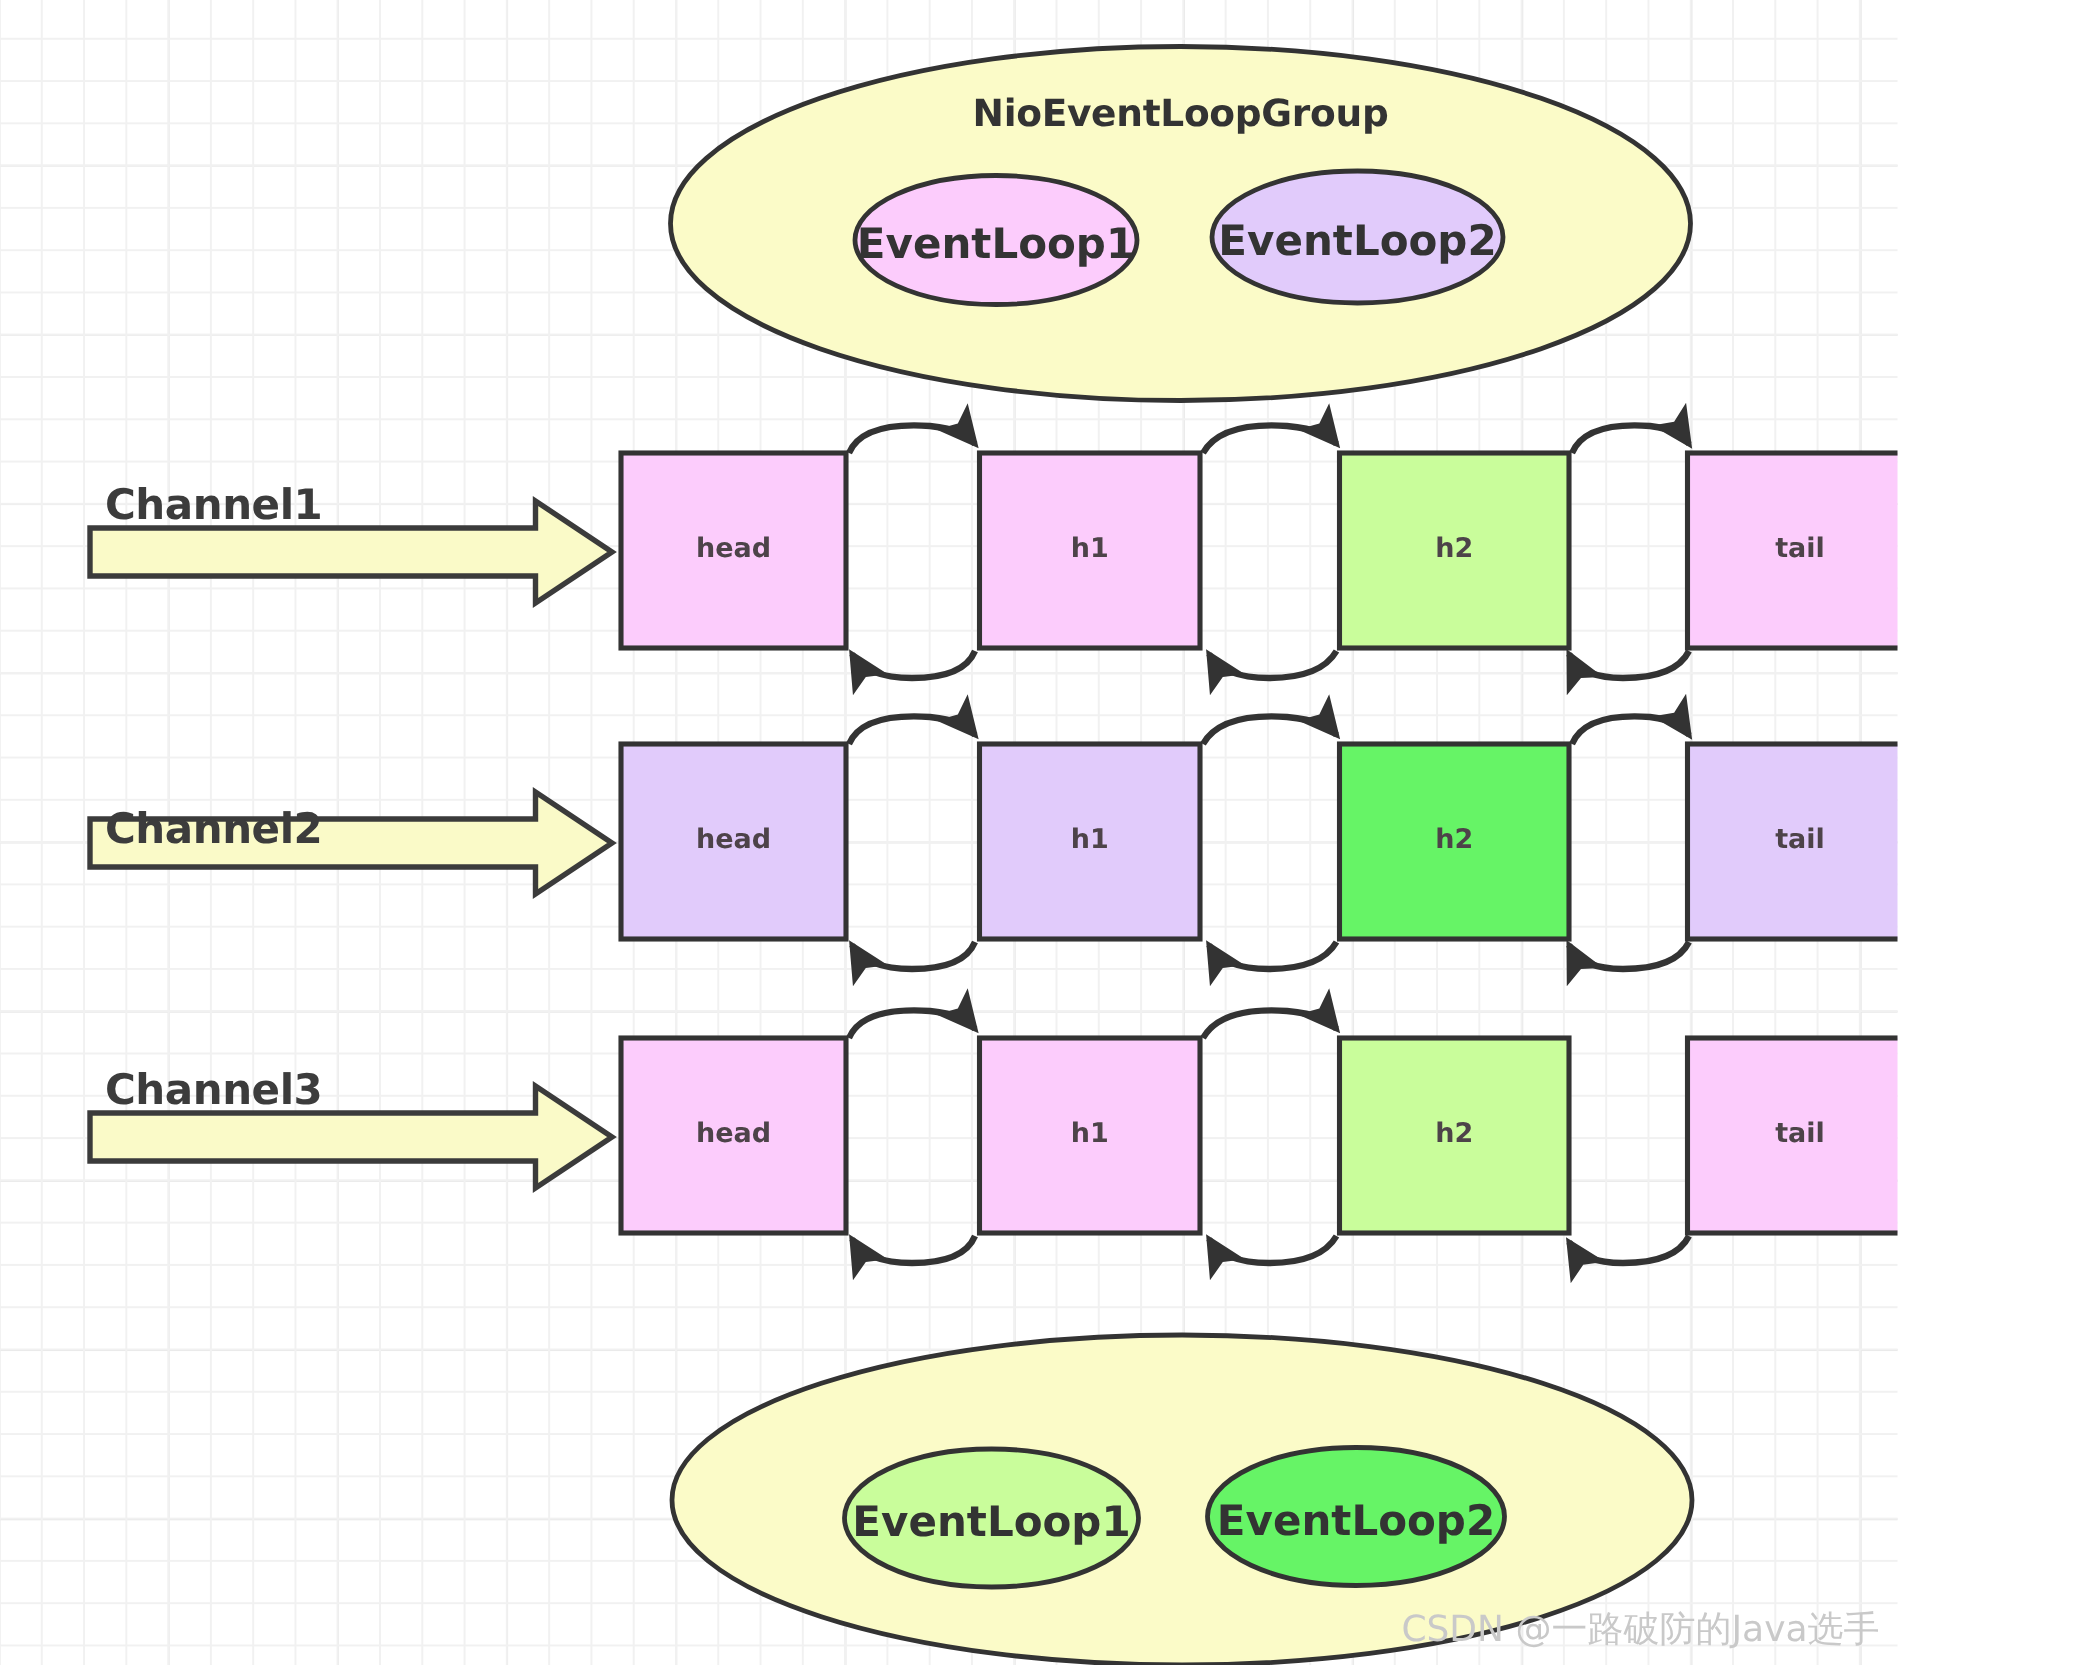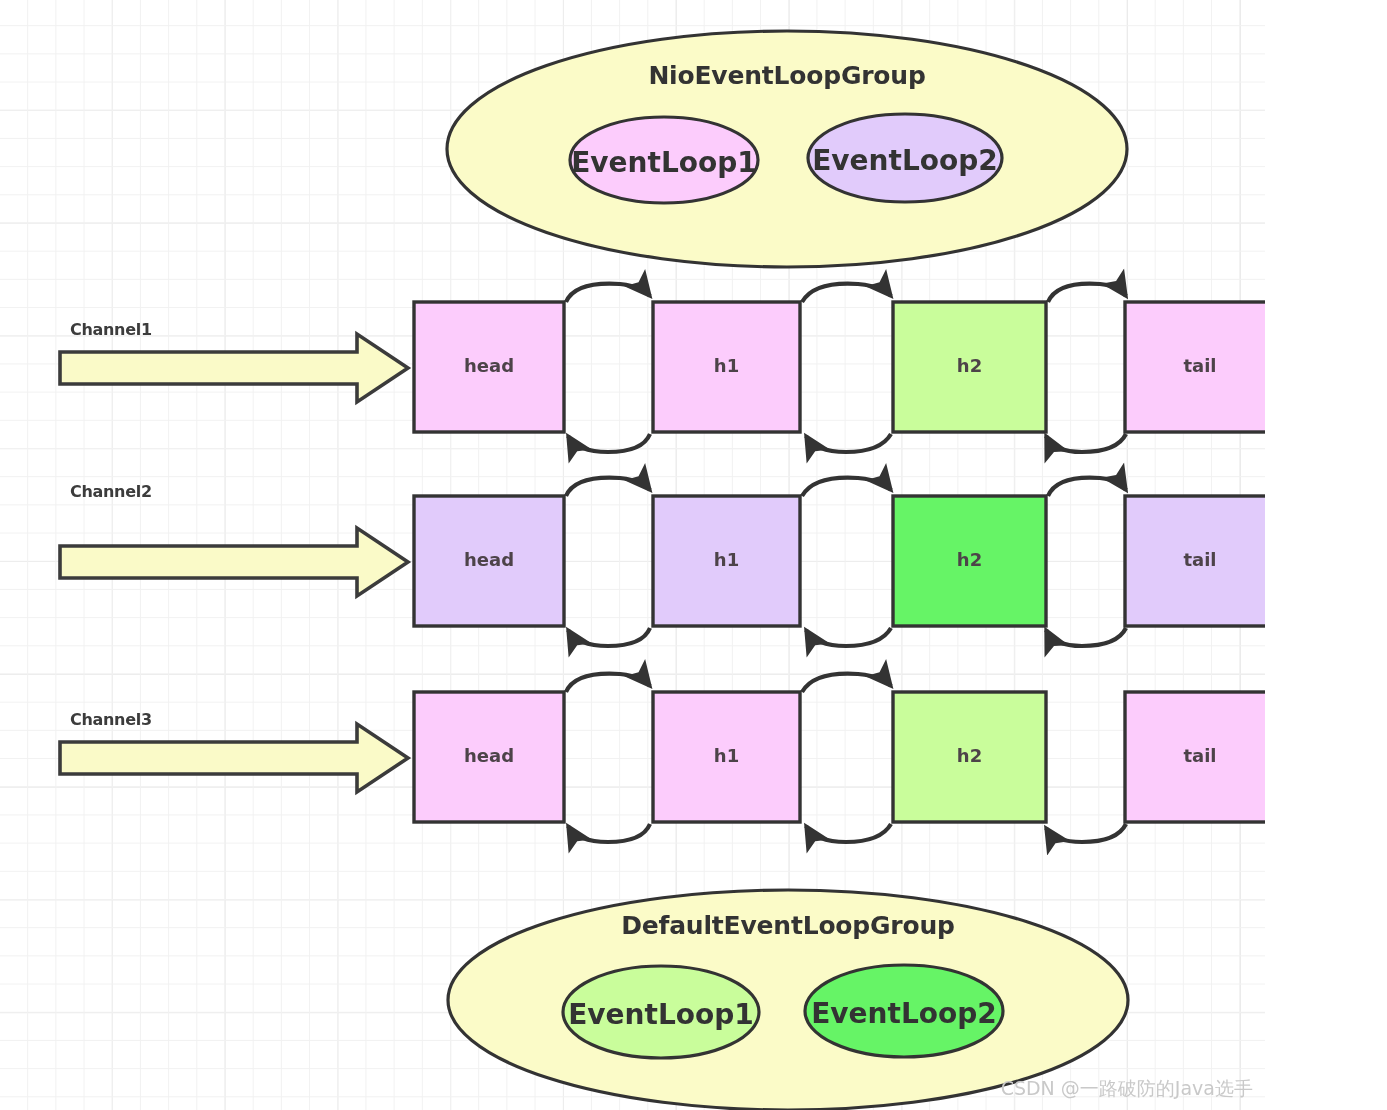--- a/index.html
+++ b/index.html
@@ -49,31 +49,31 @@
   .node-label {
     position: absolute;
     text-align: center;
     font-size: 18px;
     font-weight: 700;
     color: #4d4349;
     white-space: nowrap;
   }
   .chan-label {
     position: absolute;
-    font-size: 16px;
+    font-size: 28px;
     font-weight: 700;
     color: #3c3c3c;
     white-space: nowrap;
     letter-spacing: -0.3px;
   }
   .watermark {
     position: absolute;
     right: 12px;
     bottom: 8px;
-    font-size: 19px;
+    font-size: 24px;
     color: #c9c9c9;
     white-space: nowrap;
     font-family: "DejaVu Sans", "Liberation Sans", sans-serif;
   }
 </style>
 </head>
 <body>
 
 <div id="canvas">
 
@@ -134,37 +134,36 @@
     <path d="M 802 692 C 810 678 828 672 858 674 C 878 676 886 680 891 686" fill="none" stroke="#333333" stroke-width="4.2" marker-end="url(#ah)"></path>
     <path d="M 891 824 C 884 836 870 842 846 842 C 824 842 812 836 806 826" fill="none" stroke="#333333" stroke-width="4.2" marker-end="url(#ah)"></path>
     <path d="M 1126 824 C 1120 836 1106 842 1082 842 C 1062 842 1051 836 1046 828" fill="none" stroke="#333333" stroke-width="4.2" marker-end="url(#ah)"></path>
   </svg>
 
   <div class="grp-title" style="left:587px; top:61px; width:400px;">NioEventLoopGroup</div>
   <div class="loop-label" style="left:564px; top:146px; width:200px;">EventLoop1</div>
   <div class="loop-label" style="left:805px; top:144px; width:200px;">EventLoop2</div>
 
   <div class="chan-label" style="left:70px; top:320px;">Channel1</div>
-  <div class="chan-label" style="left:70px; top:482px;">Channel2</div>
+  <div class="chan-label" style="left:70px; top:536px;">Channel2</div>
   <div class="chan-label" style="left:70px; top:710px;">Channel3</div>
 
   <div class="node-label" style="left:414px; top:355px; width:150px;">head</div>
   <div class="node-label" style="left:653px; top:355px; width:147px;">h1</div>
   <div class="node-label" style="left:893px; top:355px; width:153px;">h2</div>
   <div class="node-label" style="left:1125px; top:355px; width:150px;">tail</div>
 
   <div class="node-label" style="left:414px; top:549px; width:150px;">head</div>
   <div class="node-label" style="left:653px; top:549px; width:147px;">h1</div>
   <div class="node-label" style="left:893px; top:549px; width:153px;">h2</div>
   <div class="node-label" style="left:1125px; top:549px; width:150px;">tail</div>
 
   <div class="node-label" style="left:414px; top:745px; width:150px;">head</div>
   <div class="node-label" style="left:653px; top:745px; width:147px;">h1</div>
   <div class="node-label" style="left:893px; top:745px; width:153px;">h2</div>
   <div class="node-label" style="left:1125px; top:745px; width:150px;">tail</div>
 
-  <div class="grp-title" style="left:588px; top:911px; width:400px;">DefaultEventLoopGroup</div>
   <div class="loop-label" style="left:561px; top:998px; width:200px;">EventLoop1</div>
   <div class="loop-label" style="left:804px; top:997px; width:200px;">EventLoop2</div>
 
   <div class="watermark">CSDN @一路破防的Java选手</div>
 
 </div>
 
 </body></html>

